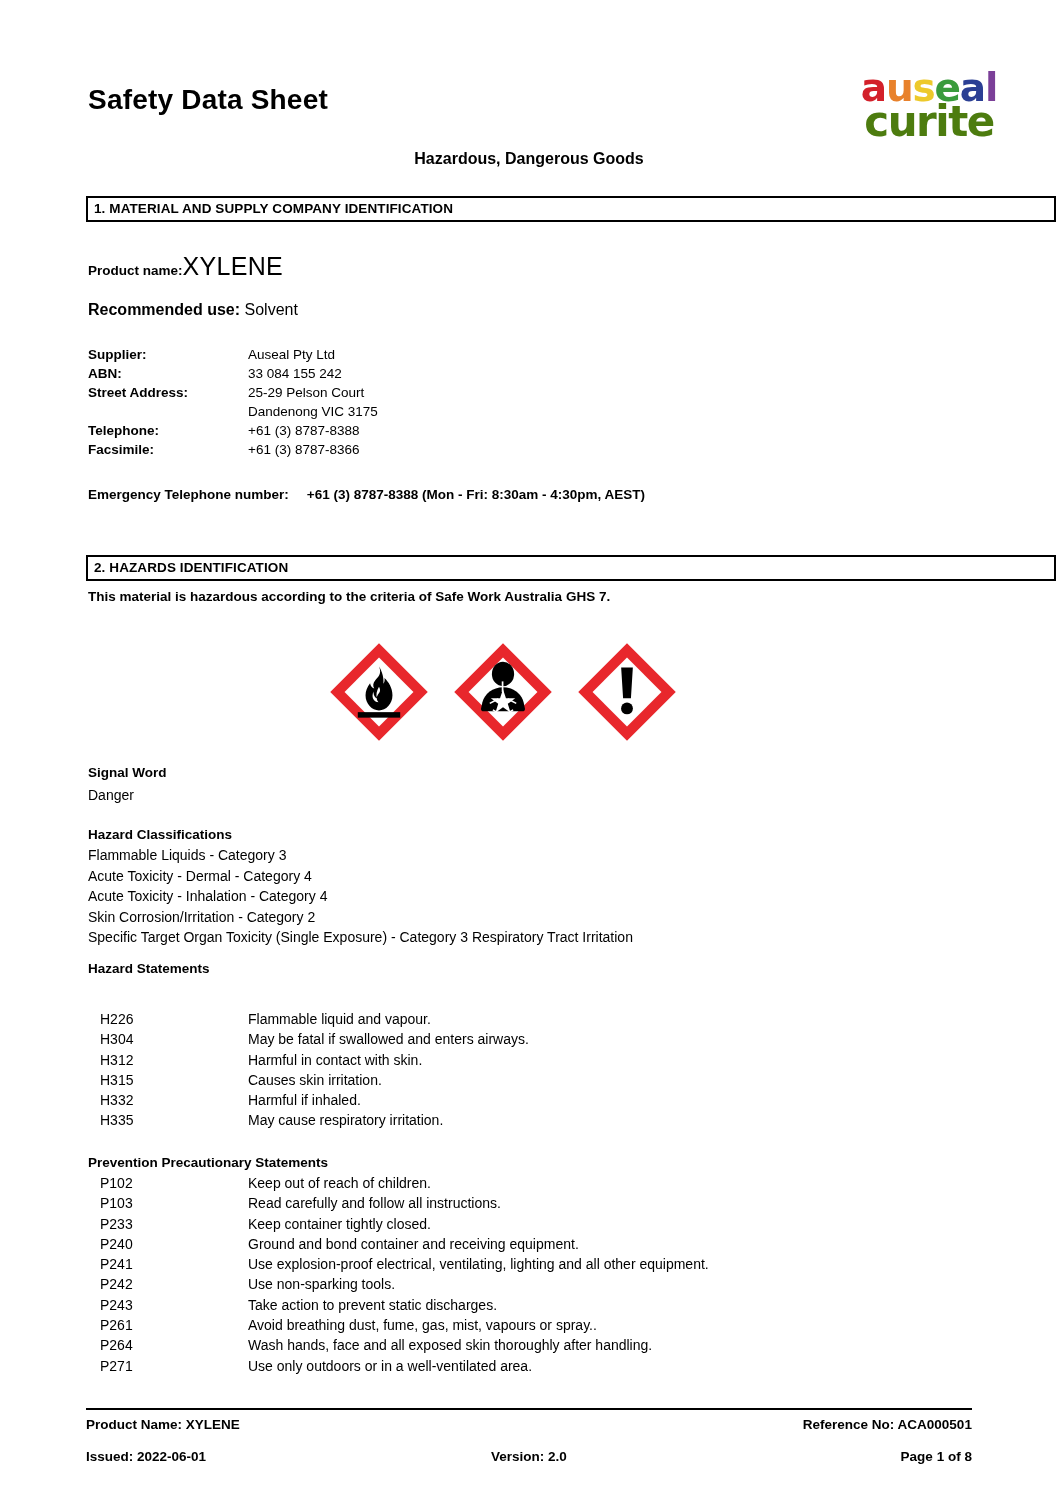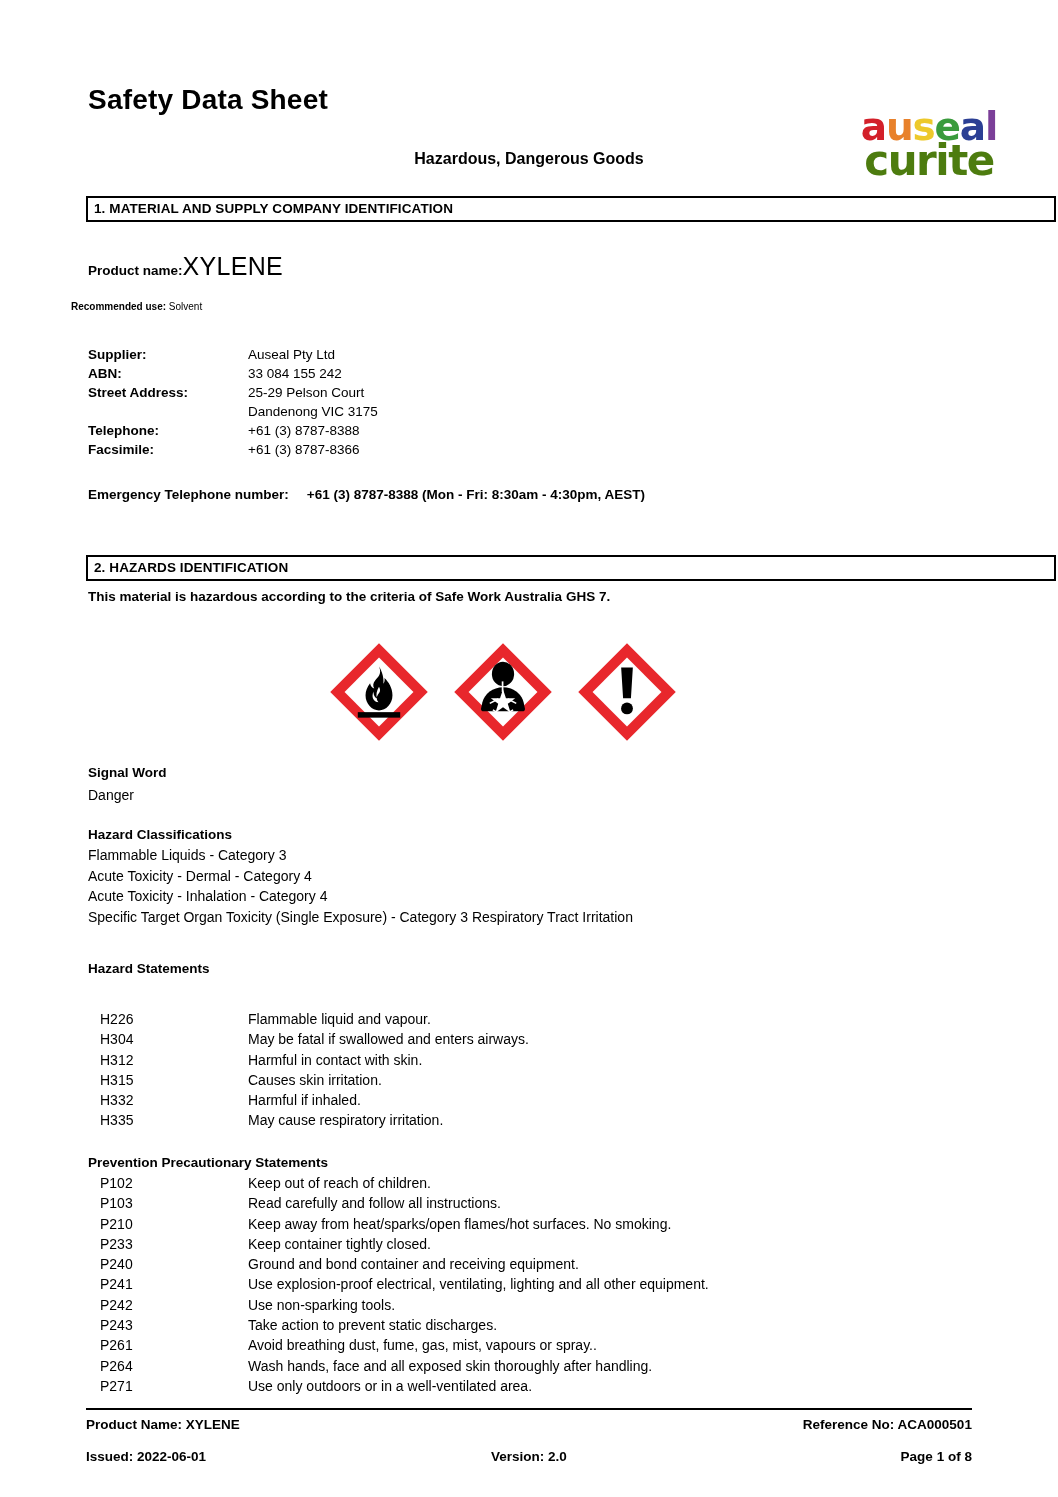--- a/index.html
+++ b/index.html
@@ -56,21 +56,21 @@
     text-align: center;
     line-height: 0.82;
     font-family: "DejaVu Sans", sans-serif;
   }
   .logo-row {
     font-weight: bold;
     font-size: 40px;
     letter-spacing: -1.2px;
     white-space: nowrap;
   }
-  .logo-row.top { font-size: 39px; margin-top: 39px; }
+  .logo-row.top { font-size: 39px; }
   .logo-row.bottom {
     font-size: 42px;
     color: #4d7c0f;
     letter-spacing: -1.5px;
     margin-top: 1px;
   }
   .l-a1 { color: #d3202a; }
   .l-u  { color: #e8812b; }
   .l-s  { color: #edc92b; }
   .l-e  { color: #3a9b3c; }
@@ -106,23 +106,23 @@
   }
   .product-value {
     font-size: 25px;
     font-weight: normal;
     letter-spacing: 0.3px;
     vertical-align: baseline;
   }
 
   .rec-use {
     position: absolute;
-    left: 71px;
+    left: 88px;
     top: 301px;
-    font-size: 10px;
+    font-size: 16px;
   }
 
   
   .supplier {
     position: absolute;
     left: 88px;
     top: 345px;
     font-size: 13.5px;
     line-height: 19px;
     border-collapse: collapse;
@@ -351,20 +351,21 @@
   </div>
 
   <div class="signal-head">Signal Word</div>
   <div class="signal-val">Danger</div>
 
   <div class="class-head">Hazard Classifications</div>
   <ul class="class-list">
       <li>Flammable Liquids - Category 3</li>
       <li>Acute Toxicity - Dermal - Category 4</li>
       <li>Acute Toxicity - Inhalation - Category 4</li>
+      <li>Skin Corrosion/Irritation - Category 2</li>
       <li>Specific Target Organ Toxicity (Single Exposure) - Category 3 Respiratory Tract Irritation</li>
     </ul>
 
   <div class="stmt-head" id="hazard-statements-head">Hazard Statements</div>
   <table class="stmt-table" id="hazard-statements-table">
     <tbody>
         <tr>
           <td class="code">H226</td>
           <td class="text">Flammable liquid and vapour.</td>
         </tr>
@@ -394,24 +395,20 @@
   <div class="stmt-head" id="prevention-head">Prevention Precautionary Statements</div>
   <table class="stmt-table" id="prevention-table">
     <tbody>
         <tr>
           <td class="code">P102</td>
           <td class="text">Keep out of reach of children.</td>
         </tr>
         <tr>
           <td class="code">P103</td>
           <td class="text">Read carefully and follow all instructions.</td>
-        </tr>
-        <tr>
-          <td class="code">P210</td>
-          <td class="text">Keep away from heat/sparks/open flames/hot surfaces. No smoking.</td>
         </tr>
         <tr>
           <td class="code">P233</td>
           <td class="text">Keep container tightly closed.</td>
         </tr>
         <tr>
           <td class="code">P240</td>
           <td class="text">Ground and bond container and receiving equipment.</td>
         </tr>
         <tr>

